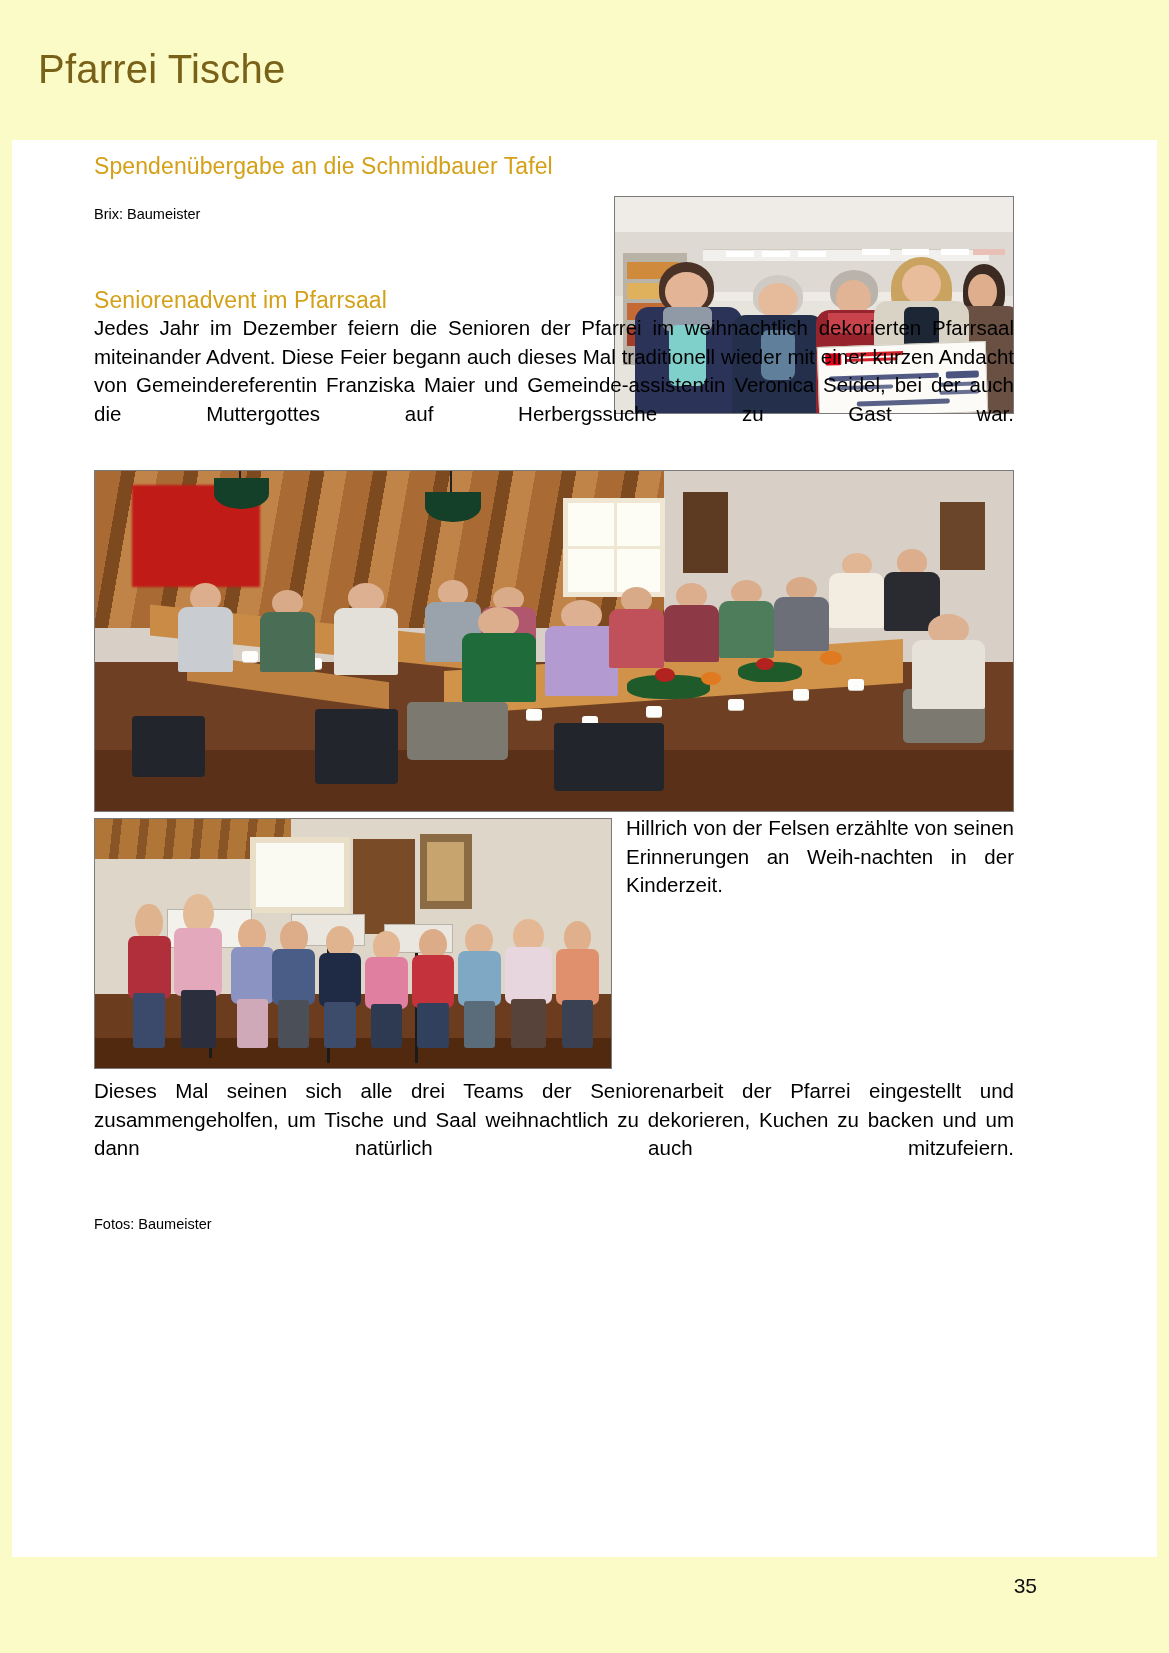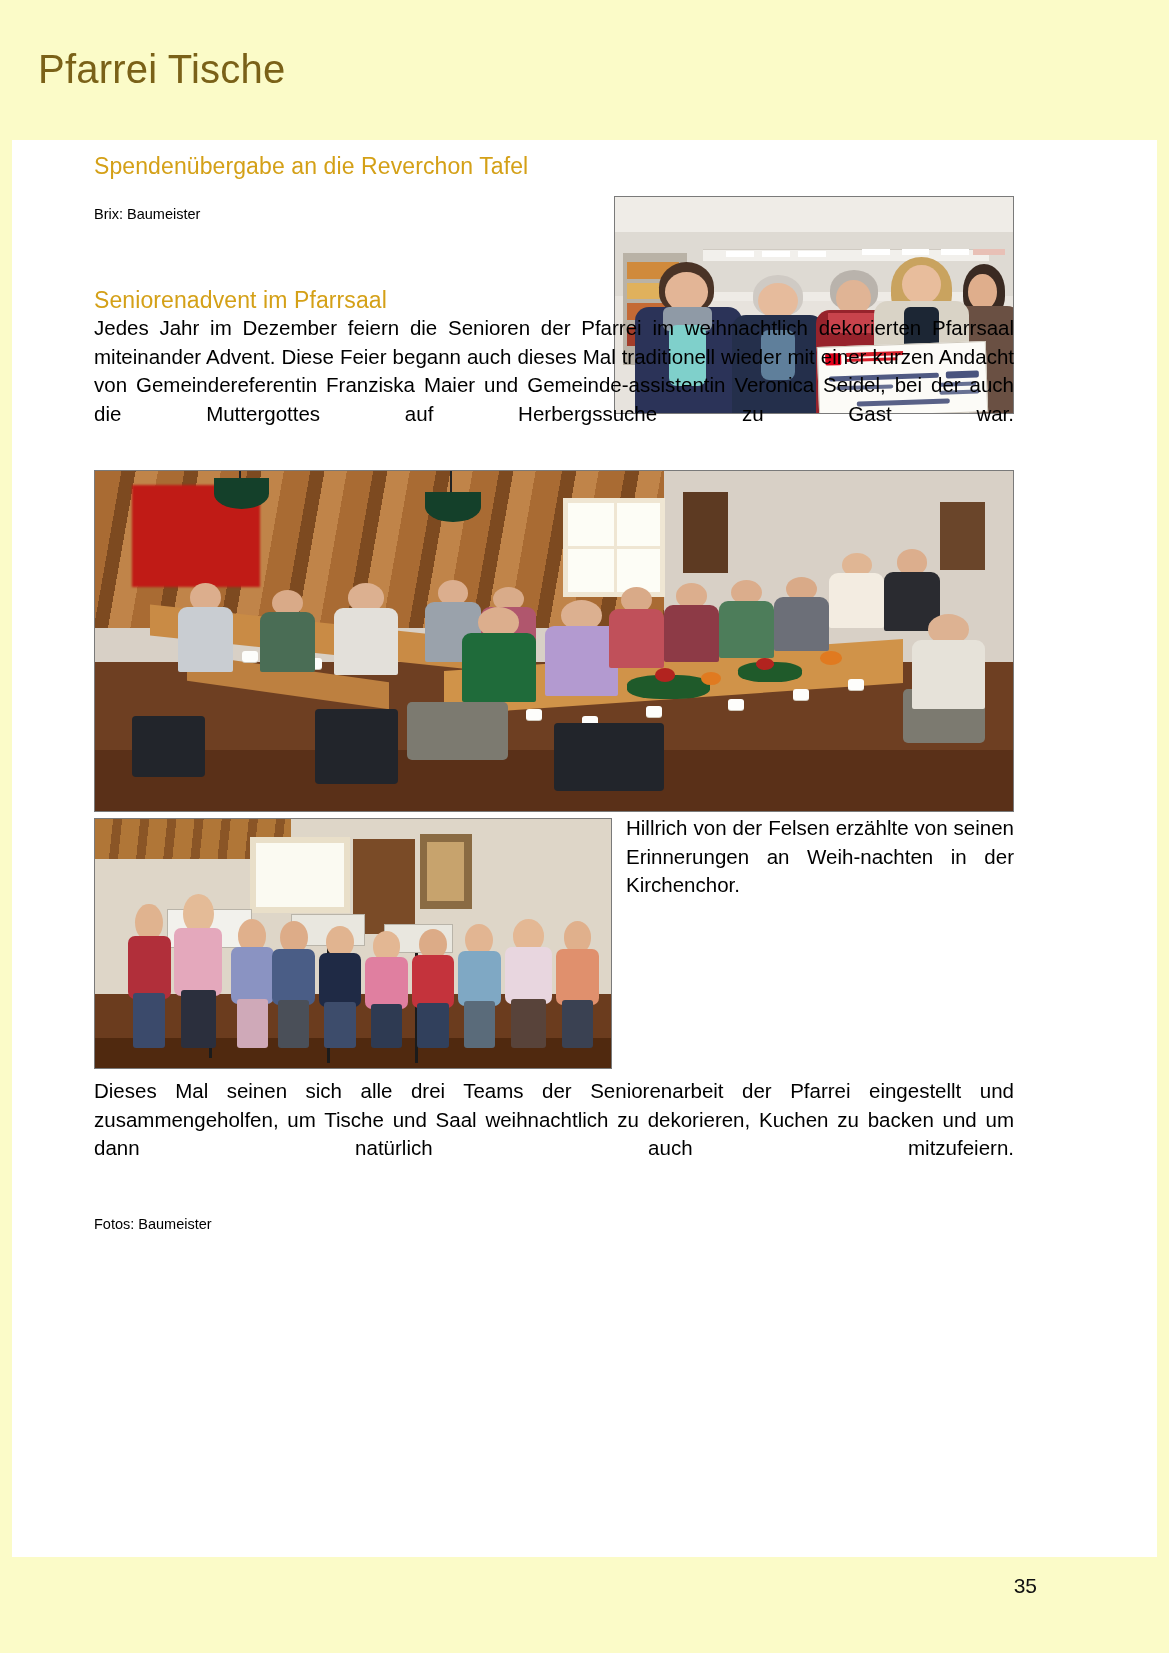--- a/index.html
+++ b/index.html
@@ -305,21 +305,21 @@
   <div class="page-border-right"></div>
 
   <div class="header-band">
     <div class="header-title">Pfarrei Tische</div>
   </div>
 
   <div class="content">
 
     <section class="article-1">
 
-      <h2 class="section-heading art1-heading">Spendenübergabe an die Reverchon Tafel</h2>
+      <h2 class="section-heading art1-heading">Spendenübergabe an die Schmidbauer Tafel</h2>
 
 
       <p class="credit art1-credit">Brix: Baumeister</p>
 
       <div class="photo photo-frame art1-photo">
         <div class="scene">
           <div class="sbox p1-wall"></div>
           <div class="sbox p1-shelfback"></div>
           <div class="sbox p1-ceiling"></div>
           <div class="sbox p1-shelf-a"></div>
@@ -561,21 +561,21 @@
               </div>
             <div class="p3-kid" style="left:89%;top:41%;width:9%;height:51%;">
                 <div class="h" style="background:#e0b08c;"></div>
                 <div class="b" style="background:#e0906d;"></div>
                 <div class="l" style="background:#3a4152;"></div>
               </div>
           </div>
         </div>
 
         <div class="art2-right">
-          <p class="body-text no-justify-tail">Hillrich von der Felsen erzählte von seinen Erinnerungen an Weih-nachten in der Kirchenchor.</p>
+          <p class="body-text no-justify-tail">Hillrich von der Felsen erzählte von seinen Erinnerungen an Weih-nachten in der Kinderzeit.</p>
         </div>
       </div>
 
       <p class="body-text art2-tail">Dieses Mal seinen sich alle drei Teams der Seniorenarbeit der Pfarrei eingestellt und zusammengeholfen, um Tische und Saal weihnachtlich zu dekorieren, Kuchen zu backen und um dann natürlich auch mitzufeiern.</p>
 
       <p class="credit art2-credit">Fotos: Baumeister</p>
     </section>
 
   </div>
 

